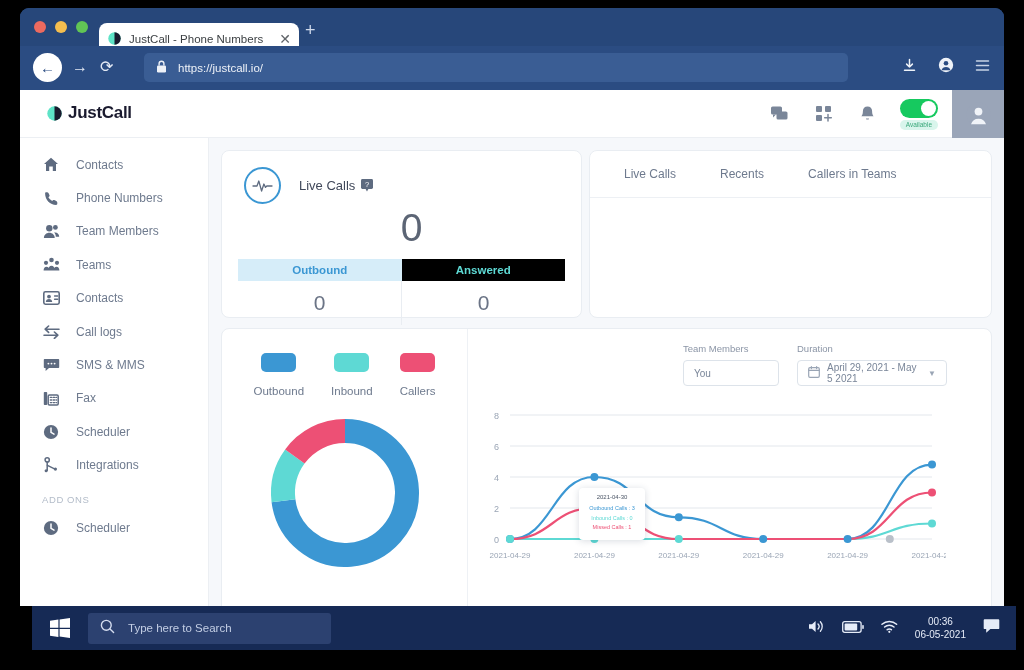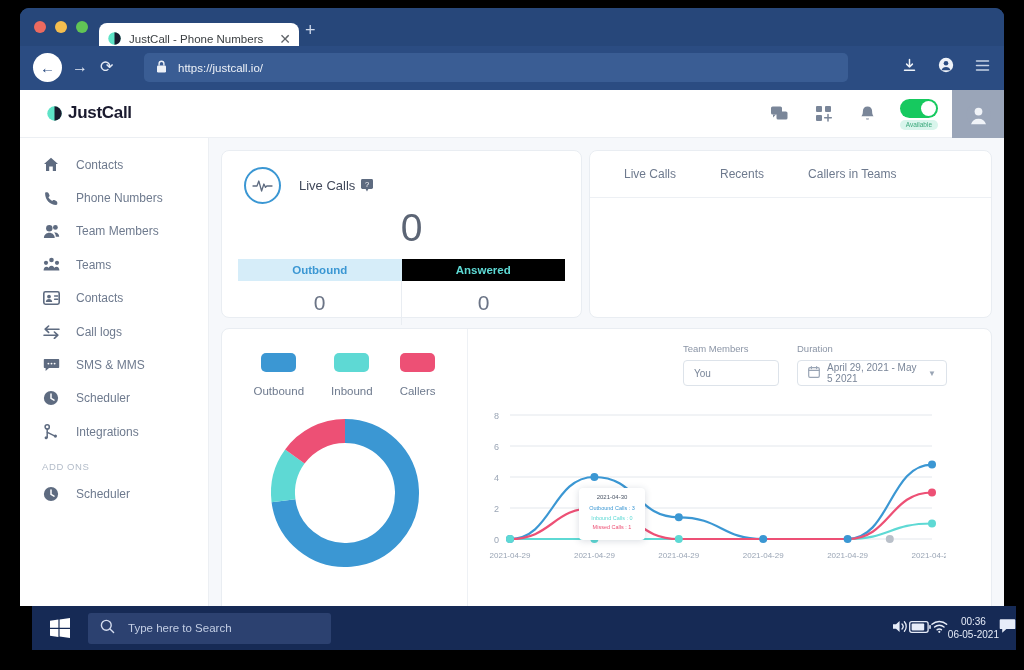--- a/index.html
+++ b/index.html
@@ -114,21 +114,21 @@
     padding: 6px 4px; text-align: center;
   }
   .tt-date { font-size: 6px; color: #4b5566; margin-bottom: 5px; }
   .tt-row { font-size: 5.5px; margin-bottom: 3.5px; }
 
   
   .taskbar { position: absolute; left: 32px; top: 606px; width: 984px; height: 44px; background: #162a55; display: flex; align-items: center; }
   .winlogo { width: 56px; display: flex; justify-content: center; }
   .searchbox { width: 243px; height: 31px; background: #2c4170; border-radius: 3px; display: flex; align-items: center; padding: 0 12px; gap: 13px; }
   .search-ph { font-size: 11.5px; color: #c3cee4; }
-  .tb-right { margin-left: auto; display: flex; align-items: center; padding-right: 0; color: #e6ecf8; }
+  .tb-right { margin-left: auto; display: flex; align-items: center; gap: 17px; padding-right: 16px; color: #e6ecf8; }
   .clock { text-align: center; font-size: 10px; color: #e6ecf8; line-height: 1.35; }
 </style>
 </head>
 <body>
 
 <div id="screen">
 
   <div class="browser">
 
     <div class="titlebar">
@@ -305,20 +305,30 @@
                 <svg width="17" height="14" viewBox="0 0 17 14">
                   <path d="M1.8 1h13.4c.6 0 1 .4 1 1v7c0 .6-.4 1-1 1H6L2.6 13V10h-.8c-.6 0-1-.4-1-1V2c0-.6.4-1 1-1z" fill="#5e6b80"></path>
                   <circle cx="5.4" cy="5.6" r=".95" fill="#fff"></circle>
                   <circle cx="8.5" cy="5.6" r=".95" fill="#fff"></circle>
                   <circle cx="11.6" cy="5.6" r=".95" fill="#fff"></circle>
                 </svg>
               </span>
             <span class="snav-label">SMS &amp; MMS</span>
           </div>
 
+          <div class="snav">
+            <span class="sic">
+                <svg width="16" height="15" viewBox="0 0 16 15">
+                  <rect x=".8" y="1" width="3.4" height="13" rx=".8" fill="#5e6b80"></rect>
+                  <rect x="5.2" y="4" width="10" height="10" rx="1.2" fill="none" stroke="#5e6b80" stroke-width="1.5"></rect>
+                  <path d="M7.3 6.4h1.4M10.2 6.4h1.4M13 6.4h.6M7.3 9h1.4M10.2 9h1.4M13 9h.6M7.3 11.6h1.4M10.2 11.6h1.4M13 11.6h.6" stroke="#5e6b80" stroke-width="1.3" stroke-linecap="round"></path>
+                </svg>
+              </span>
+            <span class="snav-label">Fax</span>
+          </div>
 
           <div class="snav">
             <span class="sic">
                 <svg width="16" height="16" viewBox="0 0 16 16">
                   <circle cx="8" cy="8" r="7.1" fill="#5e6b80"></circle>
                   <path d="M8 3.9V8.3l3 1.8" stroke="#fff" stroke-width="1.5" fill="none" stroke-linecap="round"></path>
                 </svg>
               </span>
             <span class="snav-label">Scheduler</span>
           </div>

